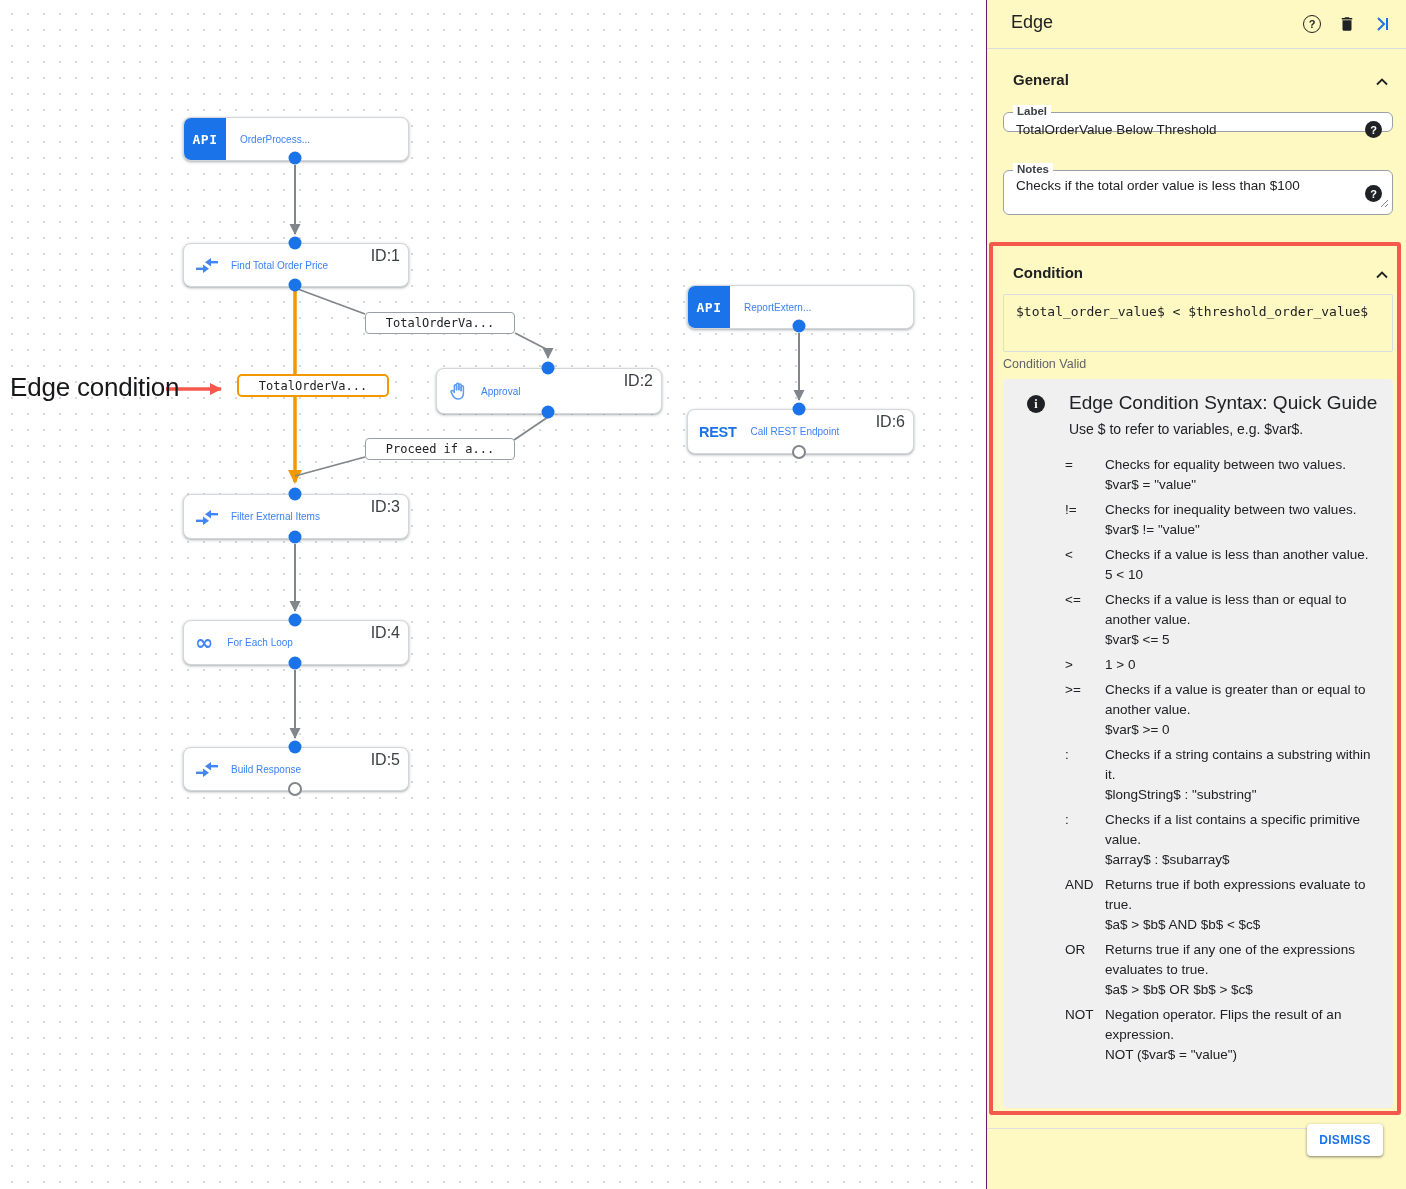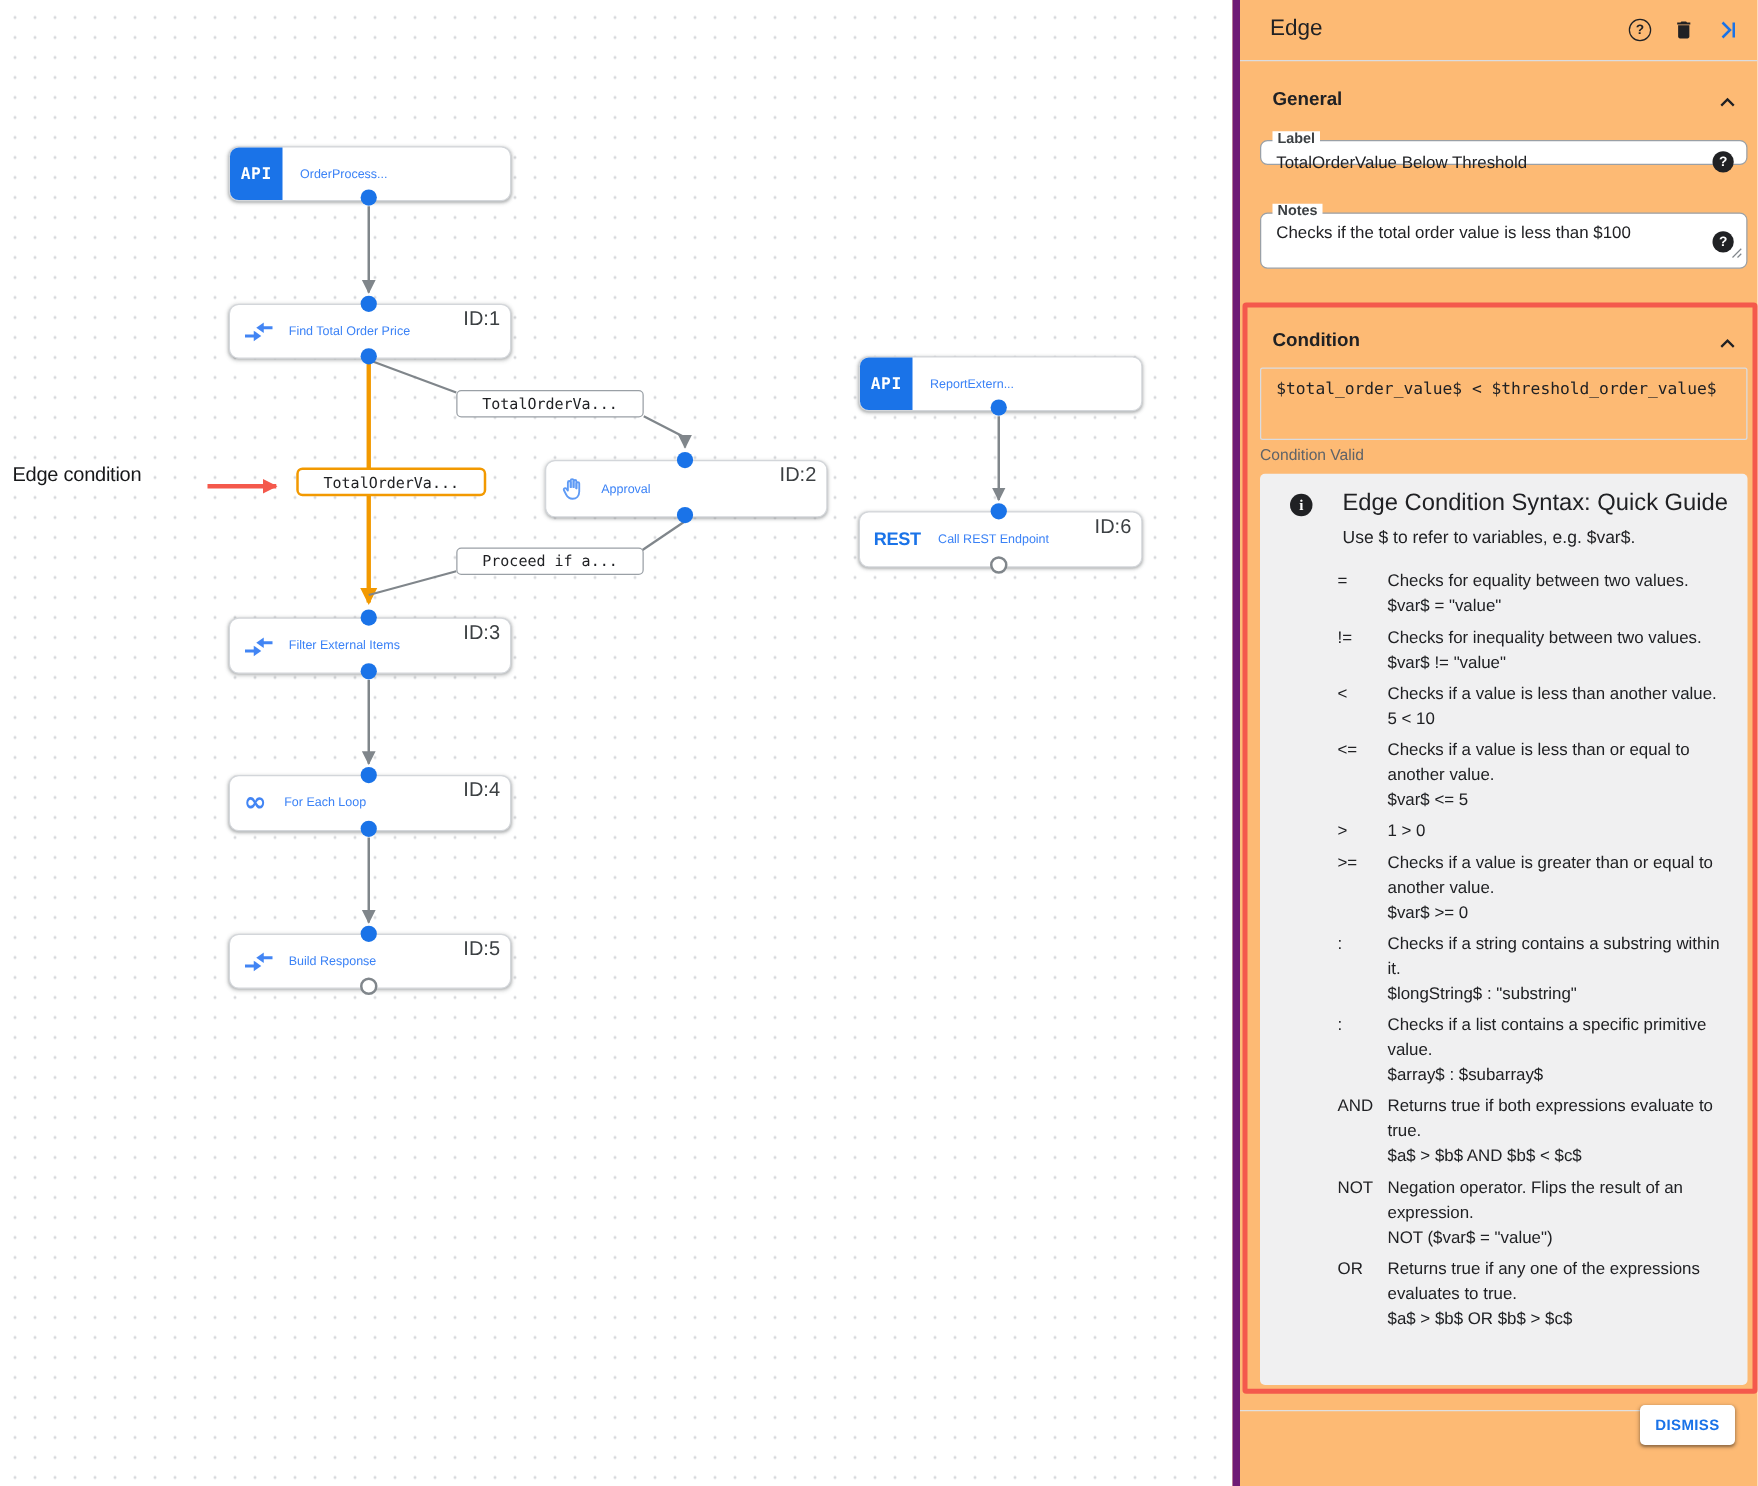--- a/index.html
+++ b/index.html
@@ -25,26 +25,26 @@
   .node .node-icon + .node-label{margin-left:12px;}
   .node-id{position:absolute;top:3px;right:8px;font-size:16px;font-weight:400;color:#3c4043;}
   .rest-badge{margin-left:11px;color:#1a73e8;font-weight:700;font-size:14.5px;letter-spacing:-.3px;}
   .inf-glyph{color:#4285f4;font:700 22px "DejaVu Sans",sans-serif;line-height:14px;margin-left:11px;}
 
   .edge-label{position:absolute;background:#fff;border:1px solid #9aa0a6;border-radius:4px;
         height:22px;display:flex;align-items:center;justify-content:center;z-index:3;
         font:400 12px "DejaVu Sans Mono",monospace;color:#202124;box-sizing:border-box;}
   .edge-label.selected{border:2px solid #f29900;border-radius:5px;height:23px;}
 
-  .annotation{position:absolute;left:10px;top:372px;z-index:2;font-size:16px;font-weight:400;
+  .annotation{position:absolute;left:10px;top:372px;z-index:2;font-size:26px;font-weight:400;
         color:#17181a;letter-spacing:-.2px;}
 
   
-  .panel{position:absolute;left:986px;top:0;width:420px;height:1189px;background:#fdba74;
-         border-left:6px solid #701a75;box-sizing:border-box;z-index:6;}
+  .panel{position:absolute;left:986px;top:0;width:420px;height:1189px;background:#fef9c3;
+         border-left:1px solid #701a75;box-sizing:border-box;z-index:6;}
   .panel-header{position:absolute;left:0;top:0;right:0;height:48px;border-bottom:1px solid #dadce0;}
   .panel-title{position:absolute;left:24px;top:12px;font-size:18px;color:#202124;}
   .header-icons{position:absolute;right:14px;top:14px;display:flex;gap:15px;align-items:center;}
   .icon-btn{width:20px;height:20px;display:flex;align-items:center;justify-content:center;cursor:pointer;}
   .help-outline{width:16px;height:16px;border:1.6px solid #202124;border-radius:50%;
         display:flex;align-items:center;justify-content:center;font-size:11px;font-weight:700;color:#202124;}
 
   .section-heading{position:absolute;left:26px;font-size:15px;font-weight:700;color:#202124;}
   .chevron{position:absolute;right:16px;cursor:pointer;}
 
@@ -356,32 +356,32 @@
 
         <div class="guide-item">
           <div class="g-op">AND</div>
           <div class="g-body">
             <div class="g-desc">Returns true if both expressions evaluate to true.</div>
             <div class="g-ex">$a$ &gt; $b$ AND $b$ &lt; $c$</div>
           </div>
         </div>
 
         <div class="guide-item">
+          <div class="g-op">OR</div>
+          <div class="g-body">
+            <div class="g-desc">Returns true if any one of the expressions evaluates to true.</div>
+            <div class="g-ex">$a$ &gt; $b$ OR $b$ &gt; $c$</div>
+          </div>
+        </div>
+
+        <div class="guide-item">
           <div class="g-op">NOT</div>
           <div class="g-body">
             <div class="g-desc">Negation operator. Flips the result of an expression.</div>
             <div class="g-ex">NOT ($var$ = "value")</div>
-          </div>
-        </div>
-
-        <div class="guide-item">
-          <div class="g-op">OR</div>
-          <div class="g-body">
-            <div class="g-desc">Returns true if any one of the expressions evaluates to true.</div>
-            <div class="g-ex">$a$ &gt; $b$ OR $b$ &gt; $c$</div>
           </div>
         </div>
       </div>
   </div>
 
   <div class="panel-bottom-divider"></div>
   <div class="dismiss-btn">DISMISS</div>
 </aside>
 
 </body></html>

